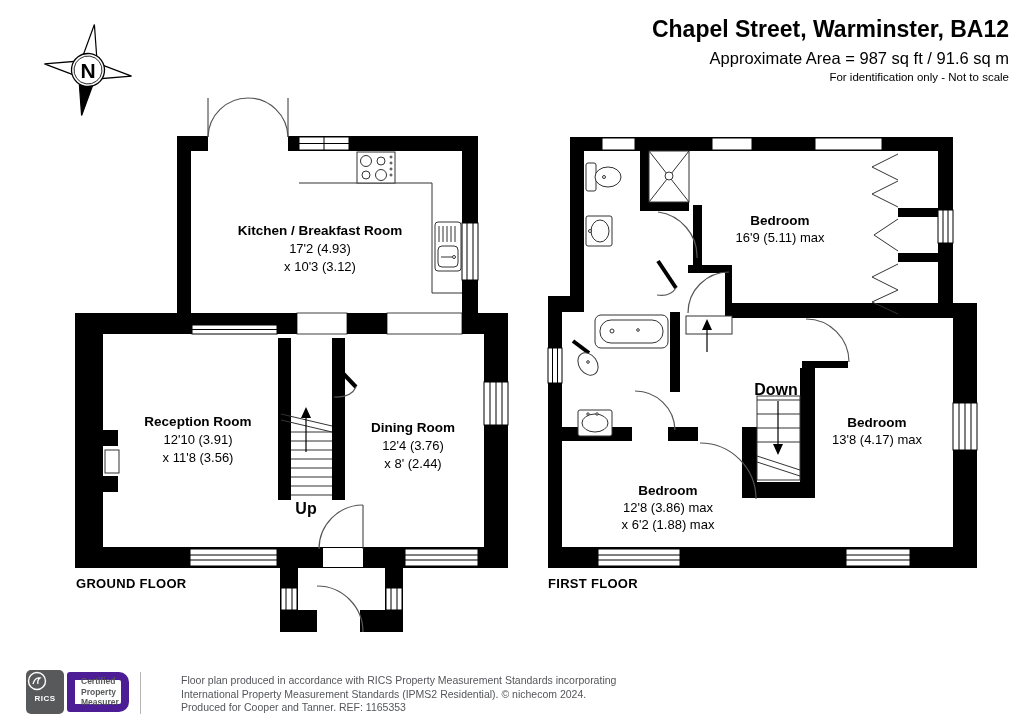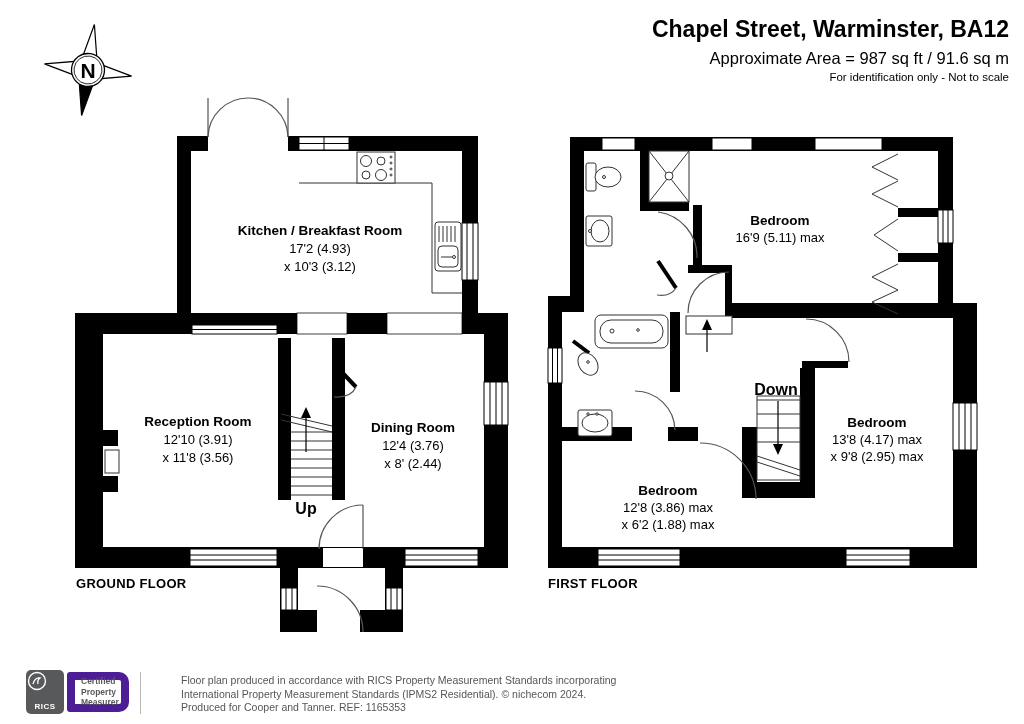--- a/index.html
+++ b/index.html
@@ -20,21 +20,21 @@
   #lbl-reception{left:103px;top:413px;}
   #lbl-dining{left:318px;top:419px;}
   #lbl-bed1{left:685px;top:212px;line-height:17px;}
   #lbl-bed2{left:782px;top:414px;line-height:17px;}
   #lbl-bed3{left:573px;top:482px;line-height:17px;}
   .stair-label{position:absolute;width:60px;text-align:center;font-size:16px;font-weight:700;}
   #lbl-up{left:276px;top:500px;} #lbl-down{left:746px;top:381px;}
   
   #rics-badge{position:absolute;left:26px;top:670px;display:flex;align-items:stretch;}
   #rics-box{width:38px;height:44px;background:#58595b;border-radius:5px;display:flex;
-            flex-direction:column;align-items:center;justify-content:flex-end;padding-bottom:3px;box-sizing:border-box;}
+            flex-direction:column;align-items:center;justify-content:flex-end;padding-bottom:11px;box-sizing:border-box;}
   #rics-brand{color:#fff;font-size:8px;font-weight:700;letter-spacing:.5px;}
   #cpm-box{width:62px;height:40px;margin:2px 0 0 3px;border:8px solid #4c1d95;border-radius:3px 10px 10px 3px;
            display:flex;flex-direction:column;justify-content:center;padding-left:6px;box-sizing:border-box;}
   #cpm-box div{font-size:8.5px;font-weight:700;color:#58595b;line-height:10.5px;}
   #footer-sep{position:absolute;left:140px;top:672px;width:1px;height:42px;background:#b5b5b5;}
   #footer-text{position:absolute;left:149px;top:674px;font-size:10.5px;color:#54565a;line-height:13.5px;white-space:nowrap;margin-left:32px;}
   svg{position:absolute;left:0;top:0;}
   .wall{fill:#000;stroke:none;}
   .win{fill:#fff;stroke:#000;stroke-width:1;}
   .winline{stroke:#000;stroke-width:1;fill:none;}
@@ -363,21 +363,20 @@
     <div>12'4 (3.76)</div>
     <div>x 8' (2.44)</div>
   </div>
   <div class="room-label" id="lbl-bed1">
     <div class="rn">Bedroom</div>
     <div>16'9 (5.11) max</div>
   </div>
   <div class="room-label" id="lbl-bed2">
     <div class="rn">Bedroom</div>
     <div>13'8 (4.17) max</div>
-    <div>x 9'8 (2.95) max</div>
   </div>
   <div class="room-label" id="lbl-bed3">
     <div class="rn">Bedroom</div>
     <div>12'8 (3.86) max</div>
     <div>x 6'2 (1.88) max</div>
   </div>
 
   <div class="stair-label" id="lbl-up">Up</div>
   <div class="stair-label" id="lbl-down">Down</div>
 

